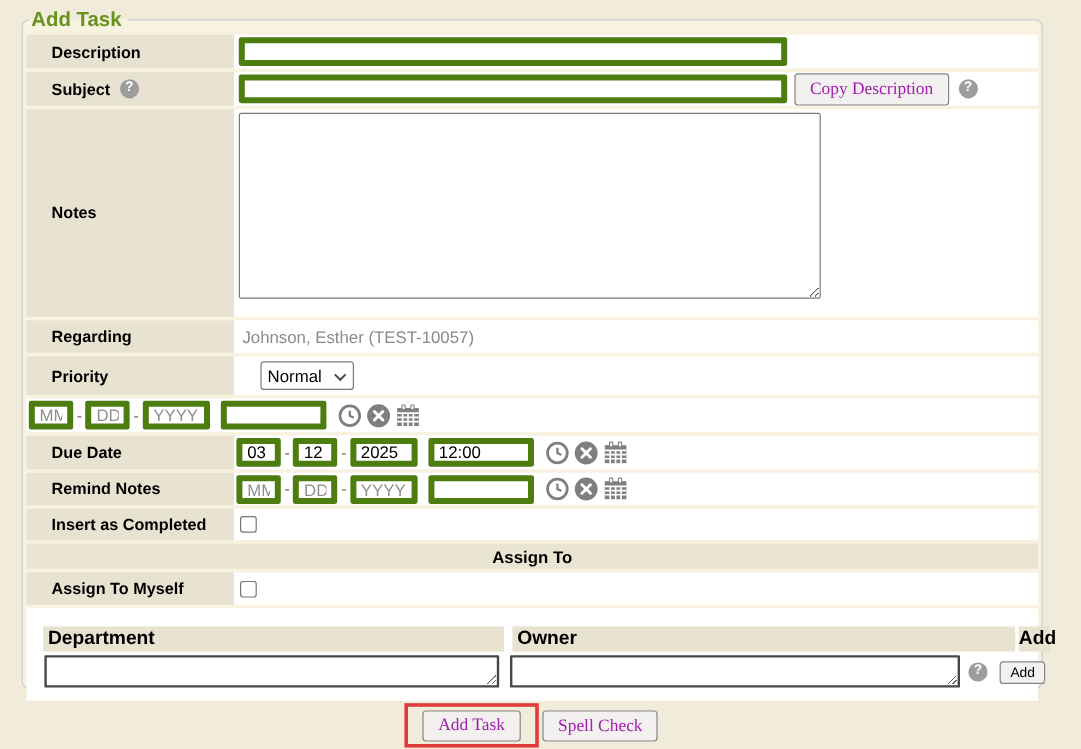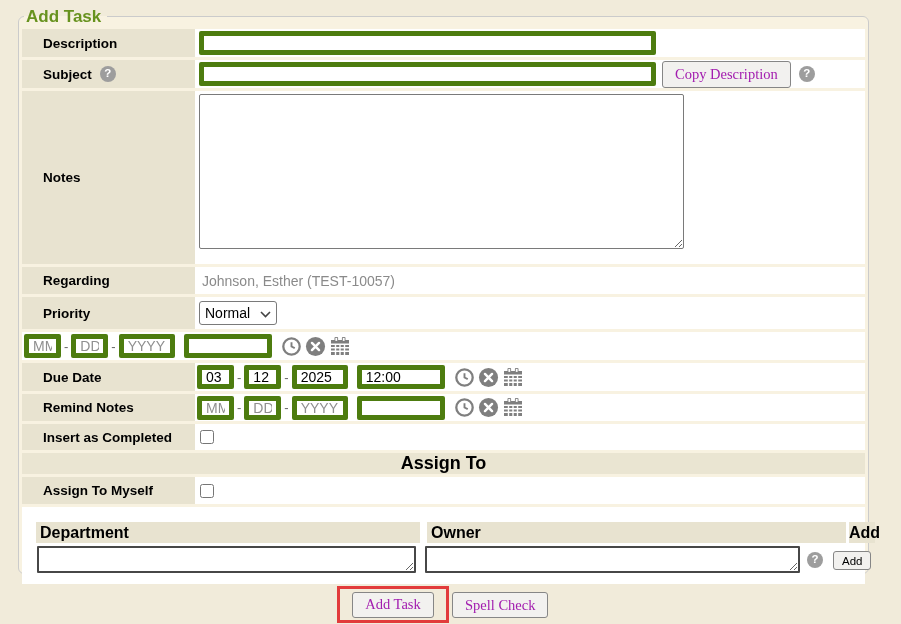--- a/index.html
+++ b/index.html
@@ -52,32 +52,32 @@
     width:16px;height:16px;min-width:16px;border-radius:50%;
     background:#9d9d9d;color:#fff;font-weight:bold;font-size:11.5px;
     display:inline-flex;align-items:center;justify-content:center;
     line-height:1;user-select:none;
   }
   .ml6{margin-left:6px}.ml8{margin-left:8px}
   .gray-val{color:#8a8a8a;font-size:14px;padding-left:5px;}
   .select{
     width:78px;height:24px;border:1px solid #7a7a7a;border-radius:3px;
     background:#fff;display:flex;align-items:center;justify-content:space-between;
-    padding:0 5px;font-size:14px;margin-left:2px;box-sizing:border-box;cursor:default;
+    padding:0 5px;font-size:14px;margin-left:20px;box-sizing:border-box;cursor:default;
   }
   .dmm,.ddd{width:37px}
   .dyy{width:56px}
   .dtime{width:88px;margin-left:9px}
   .dash{color:#666;margin:0 3px;font-size:13px;}
   .dicons{display:flex;align-items:center;gap:3px;margin-left:9px;}
   .dicons svg{display:block;cursor:pointer;}
   .cbx{width:14px;height:14px;margin:0 0 0 3px;accent-color:#5b5b5b;}
   .band{
     height:21px;background:#eae5d2;display:flex;align-items:center;
-    justify-content:center;font-weight:bold;font-size:18px;margin-bottom:3px;
+    justify-content:center;font-weight:bold;font-size:14px;margin-bottom:3px;
   }
   .wblock{height:77px;background:#ffffff;position:relative;margin-bottom:0;}
   .ihead{
     position:absolute;height:21px;background:#e8e3d0;
     font-weight:bold;font-size:16px;display:flex;align-items:center;
     padding-left:4px;box-sizing:border-box;top:15px;
   }
   .ihead.dept{left:14px;width:384px;}
   .ihead.owner{left:405px;width:419px;}
   .ihead.add{left:827px;width:26px;padding-left:0;}

